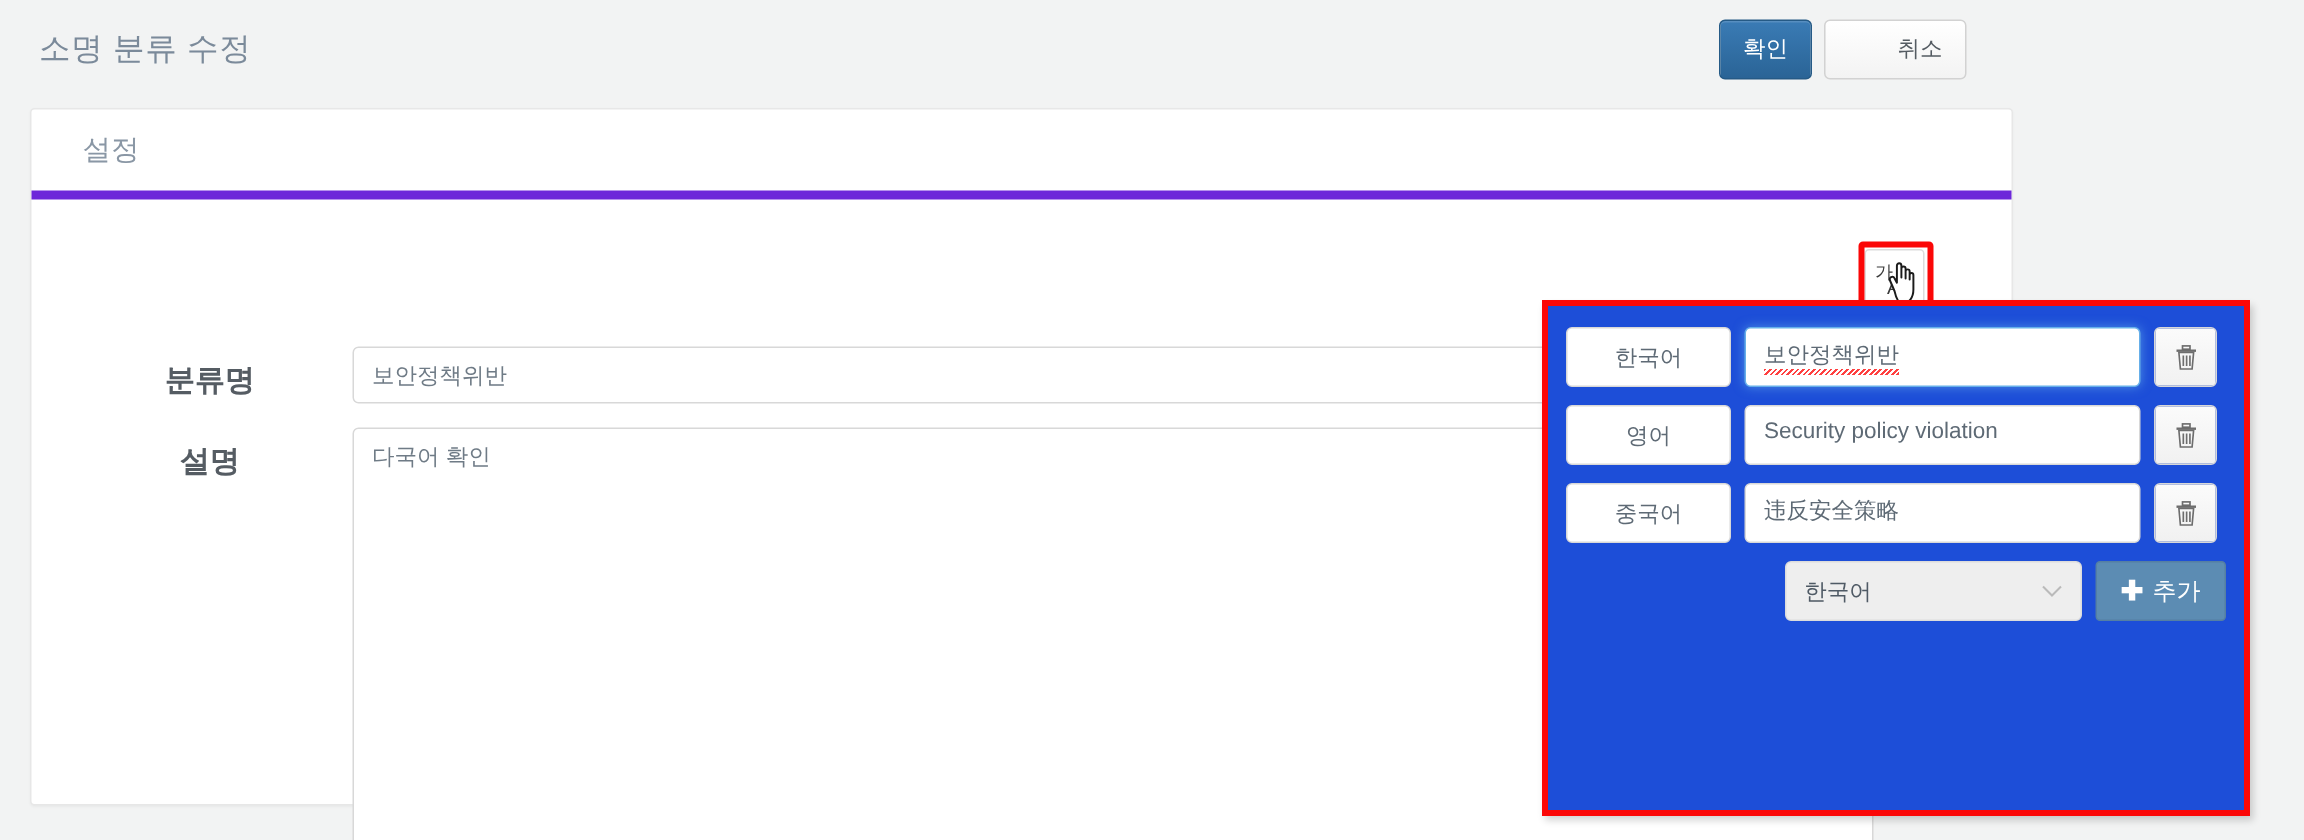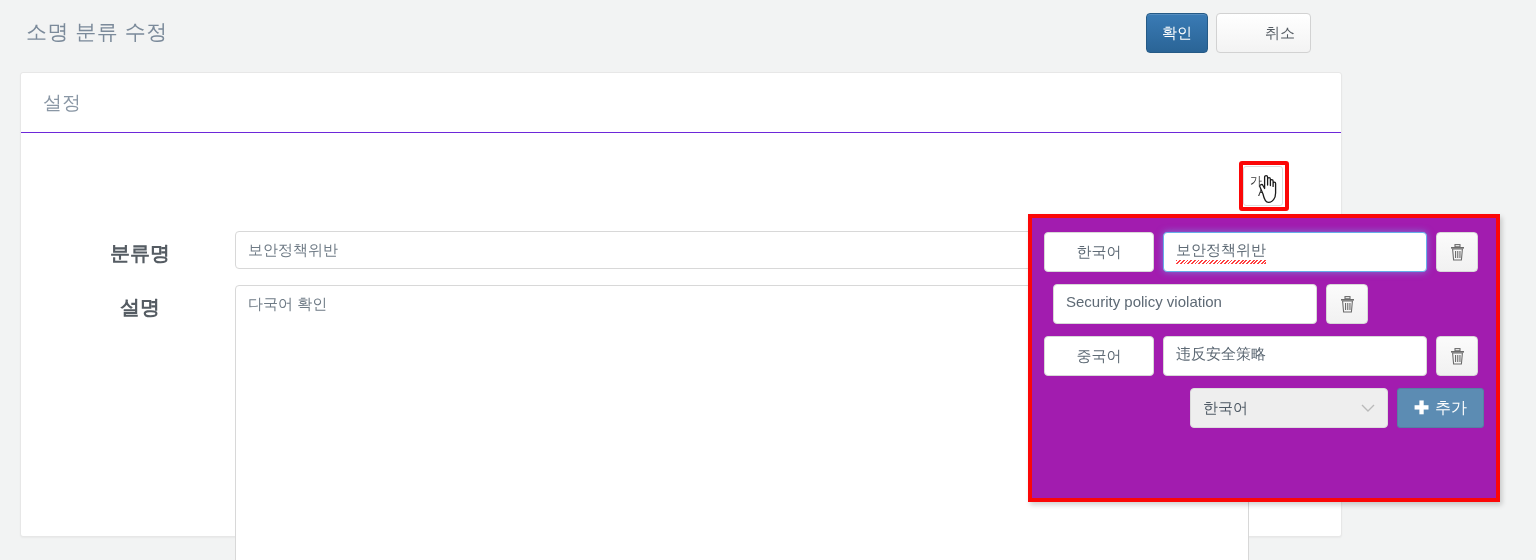--- a/index.html
+++ b/index.html
@@ -42,22 +42,22 @@
   }
 
   
   .card {
     position: absolute; left: 20px; top: 72px;
     width: 1322px; height: 465px;
     background: #ffffff; border: 1px solid #e7e7e7; border-radius: 3px;
     box-shadow: 0 1px 2px rgba(0,0,0,.045);
   }
   .card-header {
-    height: 60px; border-bottom: 1px solid #6d28d9;
-    display: flex; align-items: center; padding-left: 22px;
+    height: 60px; border-bottom: 6px solid #6d28d9;
+    display: flex; align-items: center; padding-left: 34px;
   }
   .card-header-title { font-size: 19px; color: #8a97a5; font-weight: 400; }
 
   .form-row { position: absolute; display: flex; }
   .form-label {
     width: 190px; text-align: center;
     font-size: 20px; font-weight: bold; color: #555c63;
     padding-top: 9px;
   }
   .row-name  { left: 24px; top: 158px; }
@@ -88,23 +88,23 @@
   .translate-highlight {
     position: absolute; left: 1239px; top: 161px;
     width: 50px; height: 50px;
     border: 4px solid #fb0707; border-radius: 3px;
     pointer-events: none;
   }
   .cursor-hand { position: absolute; left: 1256px; top: 174px; pointer-events: none; }
 
   
   .lang-popup {
-    position: absolute; left: 1028px; top: 214px;
-    width: 472px; height: 288px;
-    background: #a21caf;
+    position: absolute; left: 1028px; top: 200px;
+    width: 472px; height: 344px;
+    background: #1d4ed8;
     border: 4px solid #fb0707;
     box-shadow: 2px 3px 5px rgba(0,0,0,.18);
   }
   .lang-rows { padding: 14px 12px 0 12px; }
   .lang-row { display: flex; align-items: center; margin-bottom: 12px; }
   .lang-tag {
     width: 110px; height: 40px; flex: none;
     border: 1px solid #d8d8d8; border-radius: 4px; background: #fff;
     display: flex; align-items: center; justify-content: center;
     font-size: 15px; color: #5e6a75;
@@ -215,20 +215,21 @@
             <rect x="1" y="3" width="13" height="1.6" fill="#6d6d6d"></rect>
             <path d="M2.6 5 L12.4 5 L11.4 16 L3.6 16 Z" fill="none" stroke="#6d6d6d" stroke-width="1.1"></path>
             <rect x="5" y="7" width="1.1" height="7" fill="#6d6d6d"></rect>
             <rect x="7.2" y="7" width="1.1" height="7" fill="#6d6d6d"></rect>
             <rect x="9.4" y="7" width="1.1" height="7" fill="#6d6d6d"></rect>
           </svg>
         </div>
       </div>
 
       <div class="lang-row">
+        <div class="lang-tag">영어</div>
         <div class="lang-value">
           <span>Security policy violation</span>
         </div>
         <div class="del-btn">
           <svg width="15" height="17" viewBox="0 0 15 17">
             <rect x="5" y="0.6" width="5" height="2.2" fill="none" stroke="#6d6d6d" stroke-width="1.1"></rect>
             <rect x="1" y="3" width="13" height="1.6" fill="#6d6d6d"></rect>
             <path d="M2.6 5 L12.4 5 L11.4 16 L3.6 16 Z" fill="none" stroke="#6d6d6d" stroke-width="1.1"></path>
             <rect x="5" y="7" width="1.1" height="7" fill="#6d6d6d"></rect>
             <rect x="7.2" y="7" width="1.1" height="7" fill="#6d6d6d"></rect>

